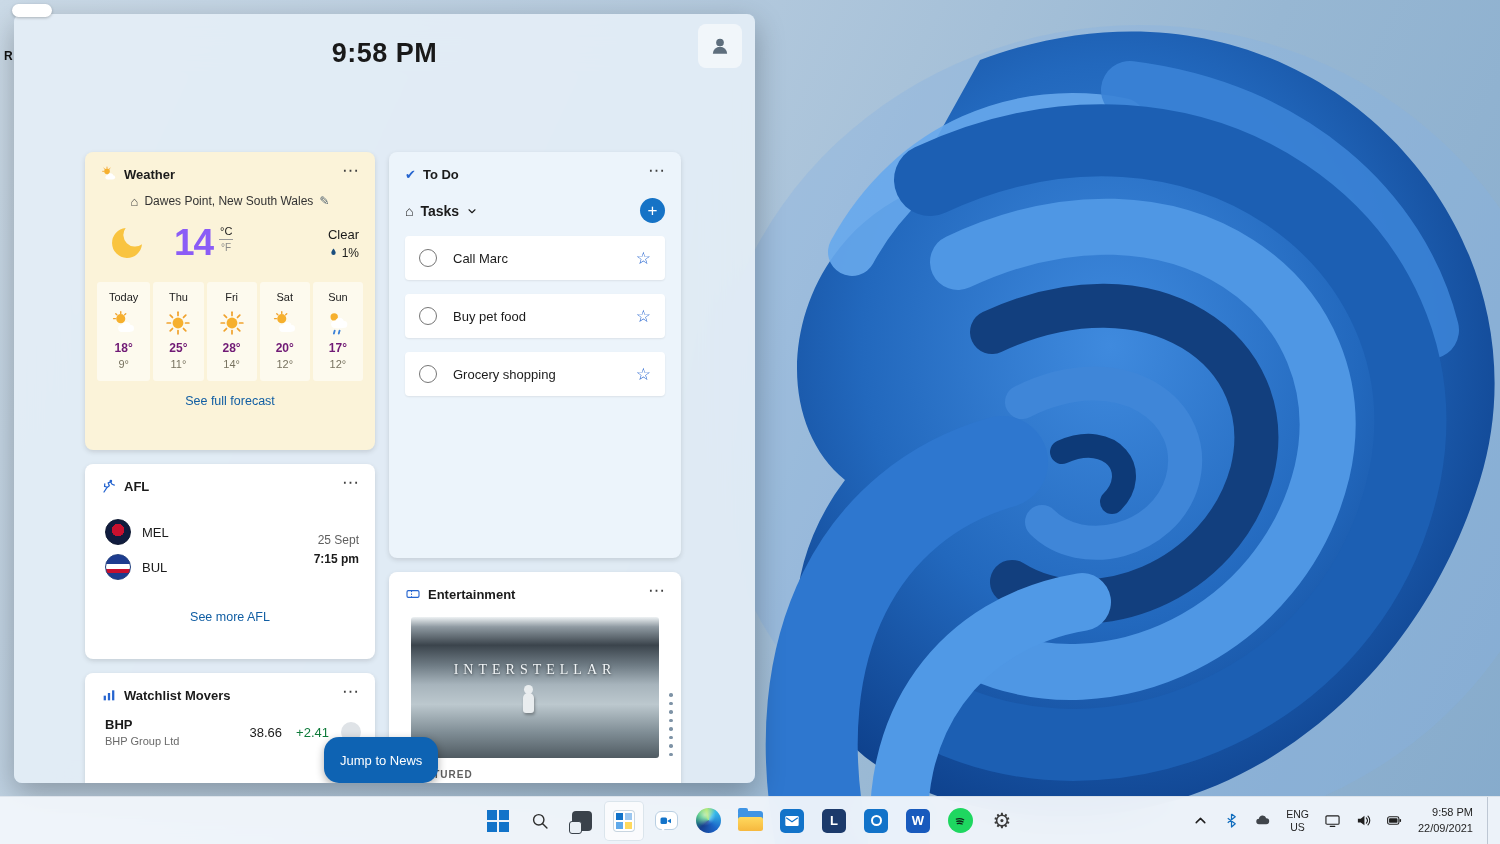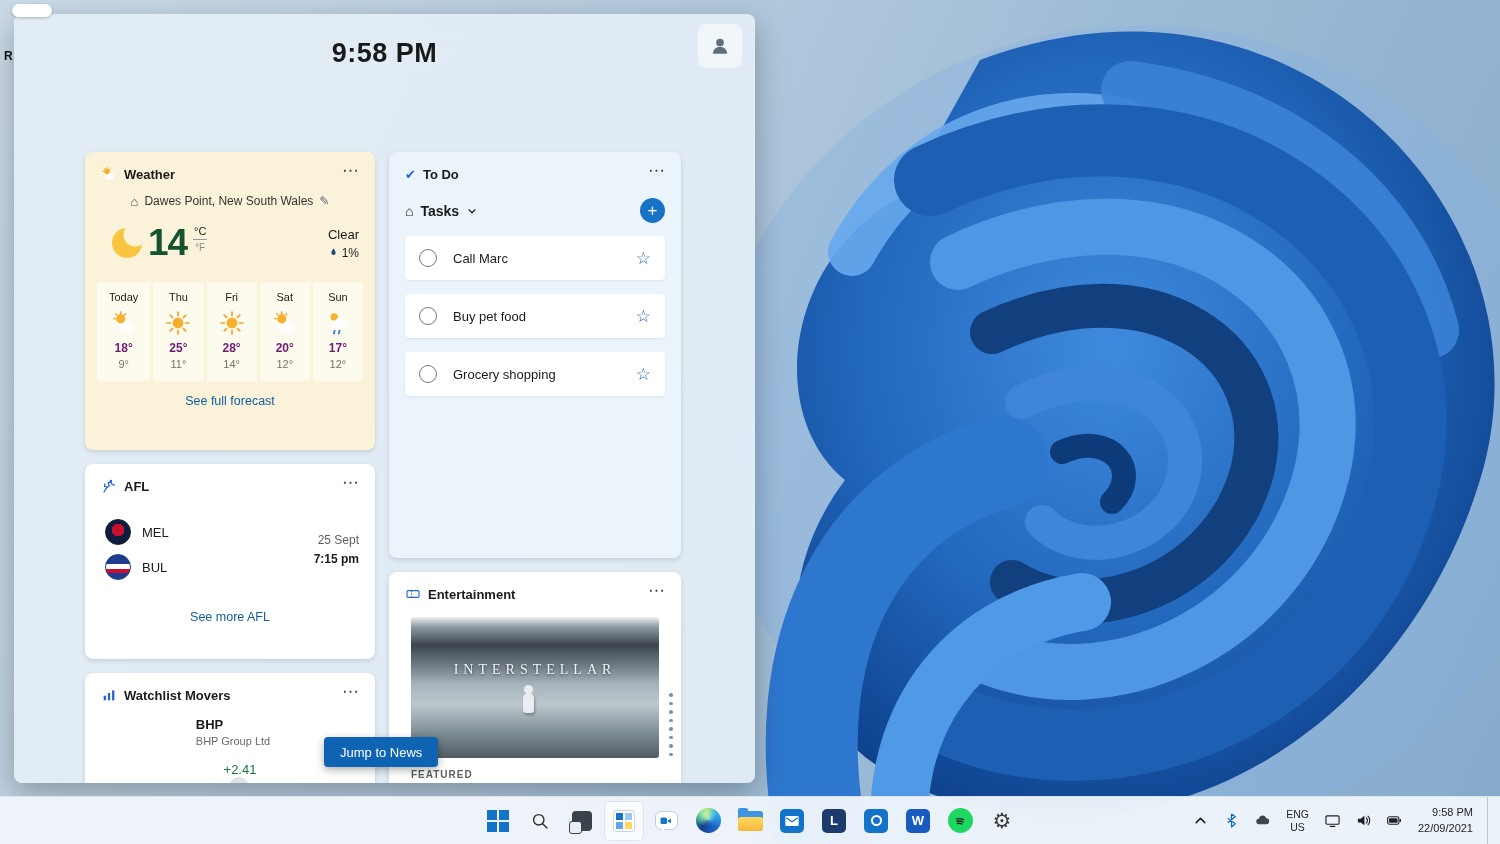--- a/index.html
+++ b/index.html
@@ -46,21 +46,21 @@
     font-size:17px; line-height:8px; padding:2px 6px 8px; border-radius:4px; }
 
   
   .weather { height:298px; background:#fbf3d9; }
   .loc { display:flex; justify-content:center; align-items:center; gap:6px; margin-top:11px;
     font-size:12px; color:#333; }
   .loc .house { font-size:13px; color:#4a4a4a; line-height:1; }
   .loc .pencil { font-size:12px; color:#51626f; cursor:pointer; }
   .current { display:flex; align-items:center; padding:6px 16px 0 22px; height:64px; }
   .current .moon { width:40px; height:40px; flex:none; }
-  .temp { font-size:37px; font-weight:600; letter-spacing:-1px; margin-left:1px; color:#14532d; }
+  .temp { font-size:37px; font-weight:600; letter-spacing:-1px; margin-left:27px; color:#8b5cf6; }
   .units { display:flex; flex-direction:column; align-items:center; margin:-8px 0 0 6px; }
   .unit-c { font-size:11px; color:#1b1b1b; }
   .unit-div { width:14px; height:1px; background:#9a9a9a; margin:2px 0; }
   .unit-f { font-size:10px; color:#8a8a8a; }
   .cond { margin-left:auto; text-align:right; font-size:13px; color:#1b1b1b; }
   .precip { display:flex; align-items:center; justify-content:flex-end; gap:3px; font-size:12px; margin-top:4px; }
   .precip svg { width:11px; height:11px; }
   .forecast { display:grid; grid-template-columns:repeat(5,1fr); gap:3px; margin:10px 12px 0; }
   .tile { background:rgba(255,255,255,.55); border-radius:3px; text-align:center; padding:9px 12px 11px; }
   .tile .d { font-size:11px; color:#222; }
@@ -93,43 +93,43 @@
   .logo { width:26px; height:26px; border-radius:50%; flex:none; }
   .logo.mel { background:radial-gradient(circle at 50% 42%, #c8102e 0 34%, #101c3e 35%); border:1px solid #0d1730; }
   .logo.bul { background:linear-gradient(180deg,#1d3c8f 0 38%,#ffffff 38% 60%,#c8102e 60% 76%,#1d3c8f 76%); border:1px solid #22407e; }
   .when { margin-left:auto; text-align:right; }
   .when .date { font-size:12px; color:#5f5f5f; }
   .when .time { font-size:12px; font-weight:700; color:#1b1b1b; margin-top:5px; }
   .afl .wlink { margin-top:30px; }
 
   
   .watchlist { height:150px; }
-  .stock { display:flex; align-items:center; padding:13px 14px 0 20px;flex-direction:column; }
+  .stock { display:flex; align-items:center; padding:13px 14px 0 20px; }
   .sym { font-size:13px; font-weight:700; color:#1b1b1b; }
   .sname { font-size:11px; color:#6a6a6a; margin-top:3px; }
   .price { font-size:13px; color:#1b1b1b; margin-left:auto; }
   .chg { font-size:13px; color:#0f7b3a; margin-left:14px; }
   .spark { width:20px; height:20px; border-radius:50%; background:#dfe3e7; margin-left:12px; flex:none; }
   .stock.second { padding-top:17px;justify-content:flex-end; }
 
   
   .ent { height:260px; }
   .poster { margin:14px 22px 0; height:141px; border-radius:3px; position:relative; overflow:hidden; cursor:pointer;
     background:linear-gradient(180deg,#eef2f4 0%,#8f9aa2 7%,#3b444c 20%,#6d7a83 34%,#a7b4bc 48%,#bcc8ce 62%,#7f8d95 82%,#505b62 100%); }
   .ptitle { position:absolute; left:0; right:0; top:32%; text-align:center;
     font-family:"Liberation Serif","DejaVu Serif",serif; font-size:14px; letter-spacing:5px;
     color:#f0f4f6; text-shadow:0 1px 3px rgba(0,0,0,.55); }
   .astronaut { position:absolute; left:45%; top:54%; width:11px; height:20px; background:#e9edef;
     border-radius:5px 5px 3px 3px; box-shadow:1px 2px 3px rgba(0,0,0,.3); }
   .astronaut::before { content:""; position:absolute; top:-8px; left:1px; width:9px; height:9px;
     background:#e9edef; border-radius:50%; }
   .badge { margin:11px 22px 0; font-size:10px; letter-spacing:1px; color:#5f5f5f; font-weight:700; }
 
-  .jump { position:absolute; left:310px; top:723px; height:30px; padding:0 16px; border:none;
-    border-radius:4px; background:#0e63b3; color:#fff; font-size:13px; font-weight:400;
+  .jump { position:absolute; left:310px; top:723px; height:46px; padding:0 16px; border:none;
+    border-radius:15px; background:#0e63b3; color:#fff; font-size:13px; font-weight:400;
     font-family:inherit; cursor:pointer; box-shadow:0 3px 8px rgba(0,0,0,.32); z-index:5; }
 
   .dots { position:absolute; left:655px; top:679px; display:flex; flex-direction:column; gap:5px; cursor:pointer; }
   .dots span { width:3.5px; height:3.5px; border-radius:50%; background:#7e93a6; }
 
   
   #taskbar { position:absolute; left:0; bottom:0; width:100%; height:48px; z-index:4;
     background:rgba(241,246,251,.95); border-top:1px solid rgba(120,140,160,.15); backdrop-filter:blur(18px); }
   .tb-center { position:absolute; left:50%; top:0; transform:translateX(-50%); height:100%;
     display:flex; align-items:center; gap:2px; }

